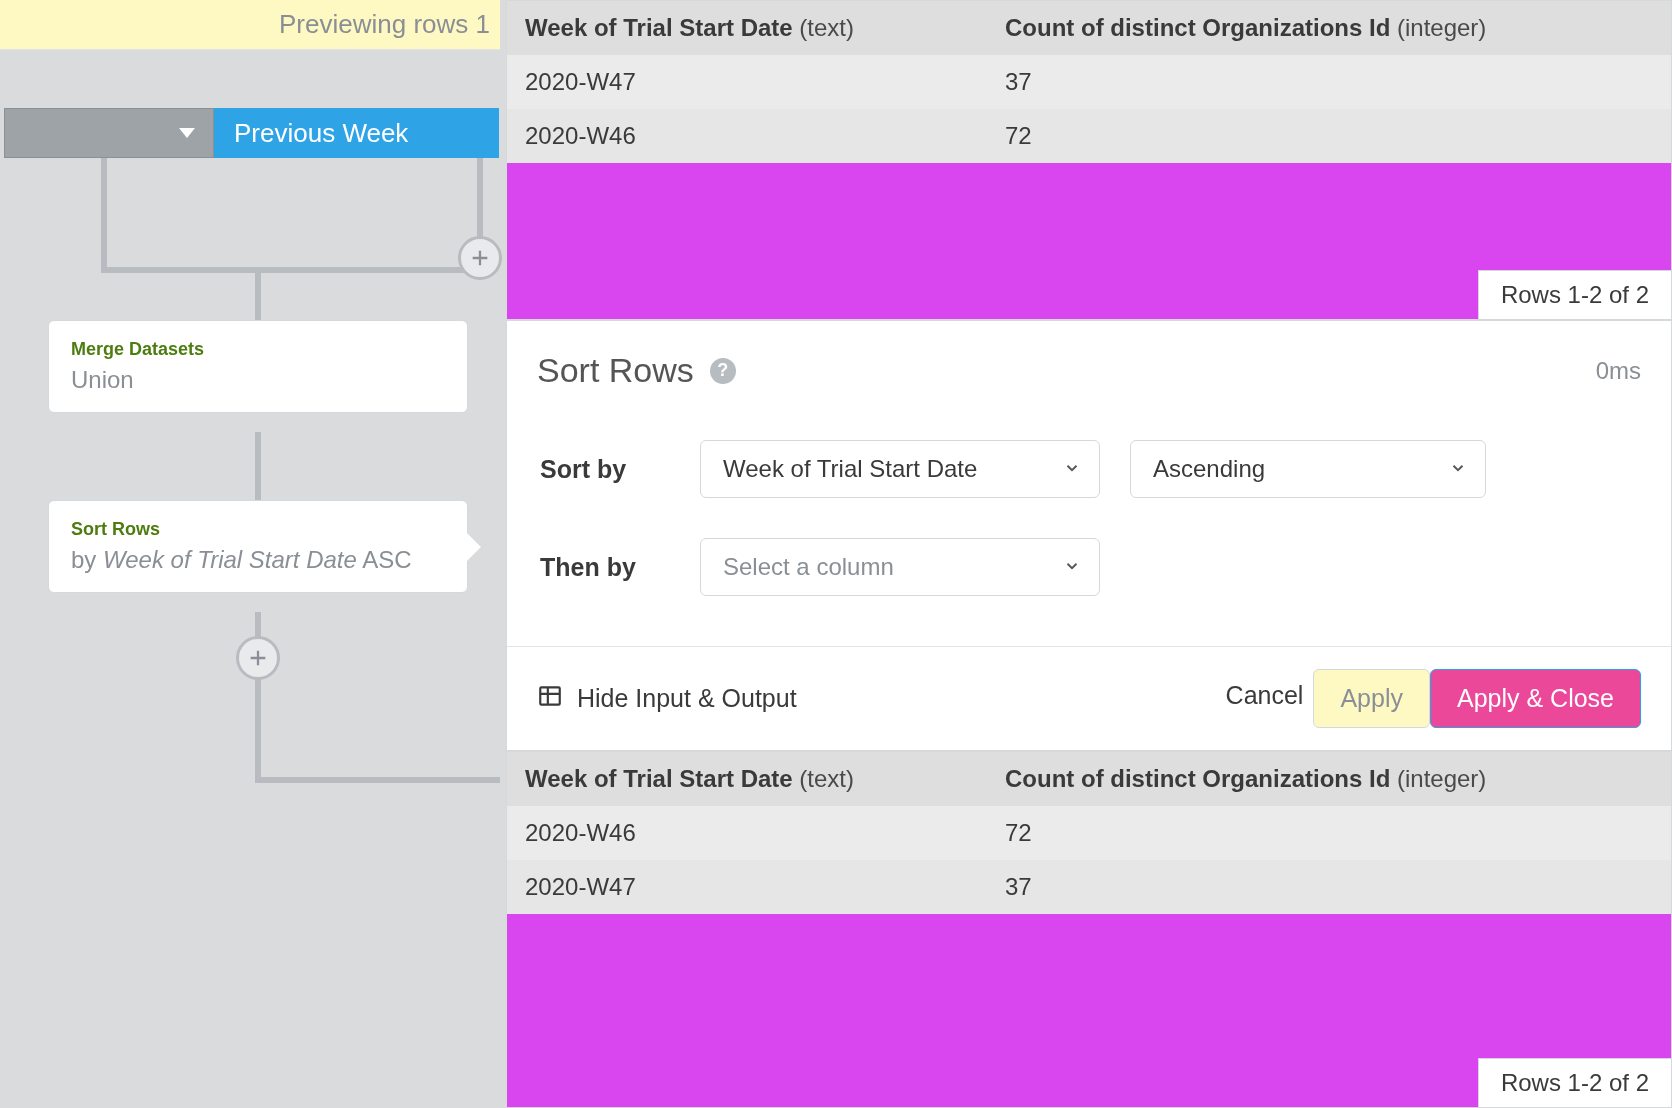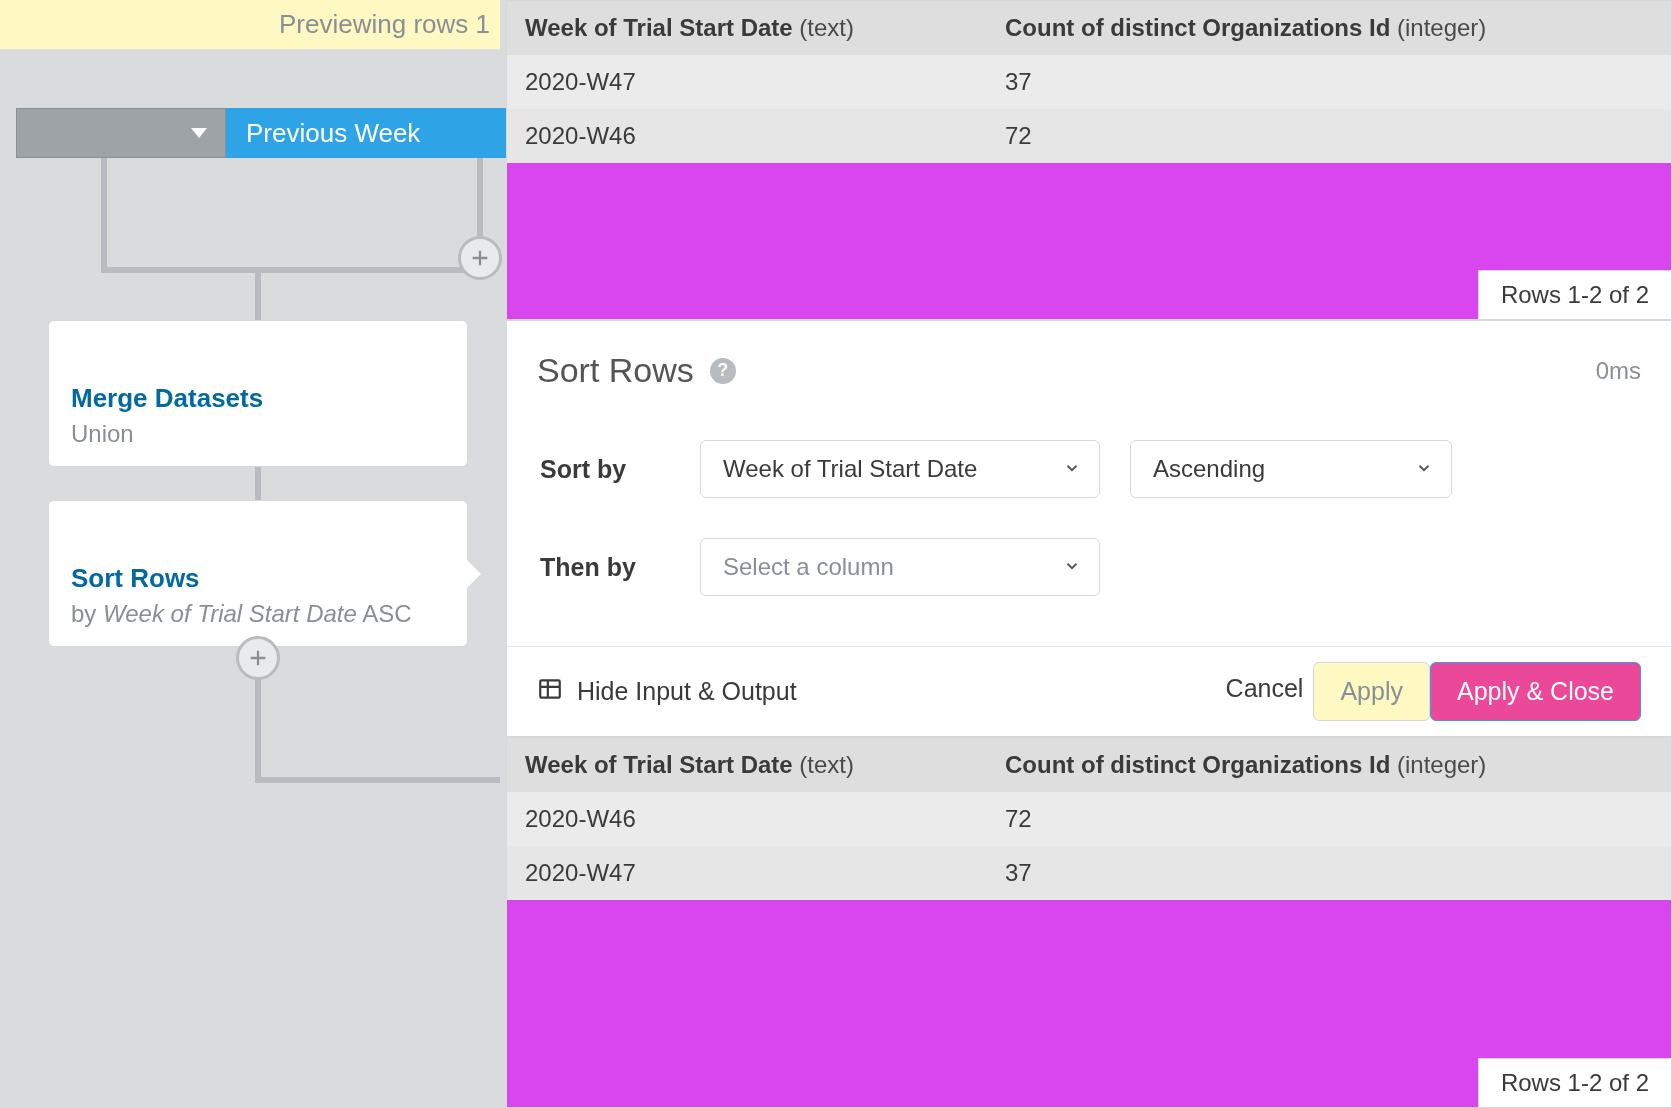--- a/index.html
+++ b/index.html
@@ -34,21 +34,21 @@
     align-items: center;
     justify-content: flex-end;
     padding-right: 10px;
     white-space: nowrap;
     overflow: hidden;
   }
 
   .top-tabs {
     position: absolute;
     top: 108px;
-    left: 16px;
+    left: 4px;
     display: flex;
     height: 50px;
   }
   .tab-grey {
     width: 210px;
     background: #9ea3a8;
     border: 1px solid #8b9095;
     color: #fff;
     display: flex;
     align-items: center;
@@ -98,25 +98,24 @@
 
   .node-card {
     position: absolute;
     background: #ffffff;
     border: 1px solid #d6d9dc;
     border-radius: 6px;
     padding: 18px 22px;
     width: 420px;
   }
   .node-card .title {
-    font-size: 26px;
+    font-size: 18px;
     font-weight: 600;
-    color: #0369a1;
+    color: #4d7c0f;
     margin-bottom: 6px;
-    margin-top: 44px;
   }
   .node-card .subtitle {
     font-size: 24px;
     color: #8a8f95;
   }
   .node-card .subtitle .italic { font-style: italic; }
 
   .node-card.selected::after {
     content: "";
     position: absolute;
@@ -252,26 +251,26 @@
     cursor: pointer;
   }
   .select .chev {
     position: absolute;
     right: 18px;
     top: 50%;
     transform: translateY(-50%);
   }
   .select.placeholder { color: #8a8f95; }
   .select.col   { width: 400px; }
-  .select.order { width: 322px; }
+  .select.order { width: 356px; }
   .chev svg { stroke: #555; }
 
   .cp-footer {
     border-top: 1px solid #e3e5e7;
-    padding: 15px 30px;
+    padding: 22px 30px;
     display: flex;
     align-items: center;
     justify-content: space-between;
   }
   .hide-io {
     display: flex;
     align-items: center;
     gap: 14px;
     font-size: 25px;
     color: #3a3a3a;

